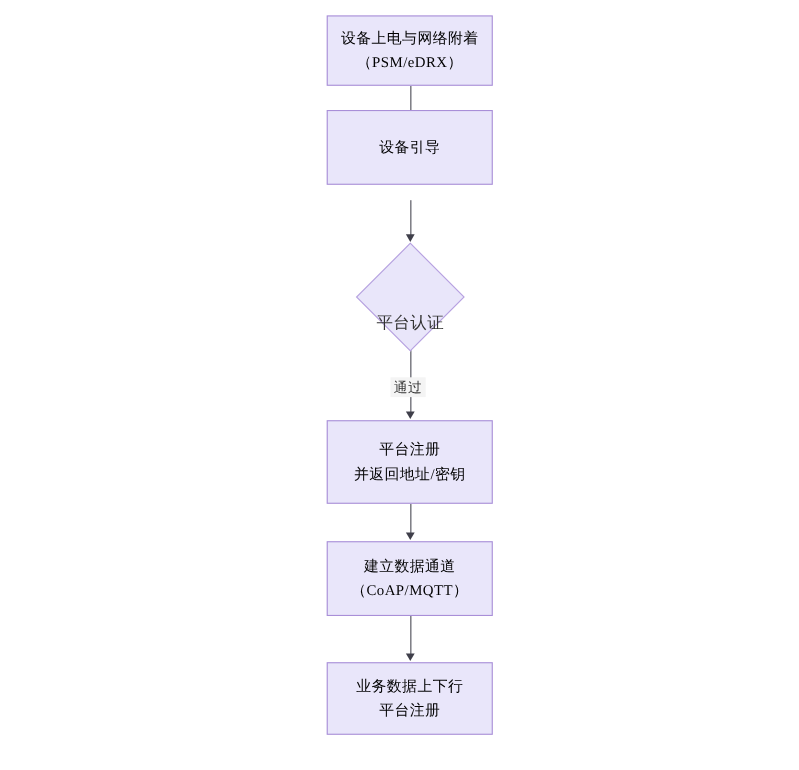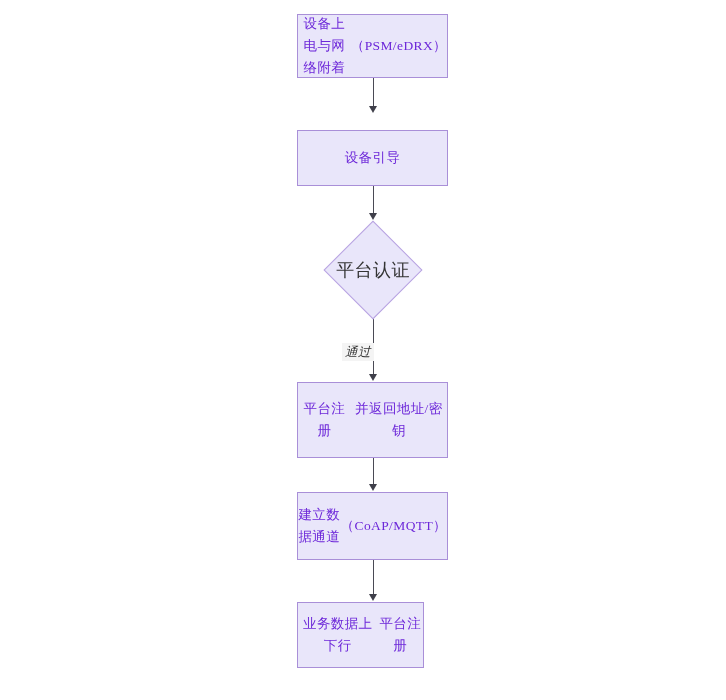--- a/index.html
+++ b/index.html
@@ -24,27 +24,27 @@
     width: 726px;
     height: 700px;
   }
 
   .node {
     position: absolute;
     box-sizing: border-box;
     background: #e9e6fa;
     border: 1.6px solid #a98fd8;
     display: flex;
-    flex-direction: row;
+    flex-direction: column;
     align-items: center;
     justify-content: center;
     text-align: center;
     font-size: 13.5px;
     line-height: 22px;
-    color: #6d28d9;
+    color: #000000;
     letter-spacing: 0.4px;
   }
 
   .node .line2 {
     display: block;
     font-family: Liberation Serif, serif;
   }
 
   
   .decision {
@@ -53,25 +53,26 @@
     background: #e9e6fa;
     border: 1.4px solid #b6a0e0;
     transform: rotate(45deg);
   }
   .decision-label {
     position: absolute;
     display: flex;
     align-items: center;
     justify-content: center;
     text-align: left;
-    font-size: 18px;
+    font-size: 15px;
     line-height: 20px;
     color: #333333;
     letter-spacing: 0.4px;
     pointer-events: none;
+    margin-top: 24px;
   }
 
   .edge-line {
     position: absolute;
     width: 1.2px;
     background: #4a4a55;
   }
 
   .arrow-head {
     position: absolute;
@@ -99,48 +100,48 @@
 <div id="canvas">
 
   <div class="edge-line" style="left:372.5px; top:78px; height:29px;"></div>
   <div class="arrow-head" style="left:368.5px; top:106px;"></div>
 
   <div class="edge-line" style="left:372.5px; top:182px; height:32px;"></div>
   <div class="arrow-head" style="left:368.5px; top:213px;"></div>
 
   <div class="edge-line" style="left:372.5px; top:318px; height:57px;"></div>
   <div class="arrow-head" style="left:368.5px; top:374px;"></div>
-  <div class="edge-label" style="left:342px; top:343px;font-style:italic;">通过</div>
+  <div class="edge-label" style="left:355px; top:343px;">通过</div>
 
   <div class="edge-line" style="left:372.5px; top:458px; height:27px;"></div>
   <div class="arrow-head" style="left:368.5px; top:484px;"></div>
 
   <div class="edge-line" style="left:372.5px; top:560px; height:35px;"></div>
   <div class="arrow-head" style="left:368.5px; top:594px;"></div>
 
   <div class="node" style="left:297px; top:14px; width:151px; height:64px;">
     <span class="line1">设备上电与网络附着</span>
     <span class="line2">（PSM/eDRX）</span>
   </div>
 
-  <div class="node" style="left:297px; top:130px; width:151px; height:56px;gap:20px;">
+  <div class="node" style="left:297px; top:100px; width:151px; height:68px;gap:20px;">
     <span class="line1">设备引导</span>
   </div>
 
   <div class="decision" style="left:338px; top:235px; width:70px; height:70px;"></div>
   <div class="decision-label" style="left:323px; top:258px; width:100px; height:24px;">平台认证</div>
 
   <div class="node" style="left:297px; top:492px; width:151px; height:68px;">
     <span class="line1">建立数据通道</span>
     <span class="line2">（CoAP/MQTT）</span>
   </div>
 
   <div class="node" style="left:297px; top:382px; width:151px; height:76px;">
     <span class="line1">平台注册</span>
     <span class="line2">并返回地址/密钥</span>
   </div>
 
-  <div class="node" style="left:297px; top:602px; width:127px; height:66px;">
+  <div class="node" style="left:297px; top:602px; width:151px; height:66px;">
     <span class="line1">业务数据上下行</span>
     <span class="line2">平台注册</span>
   </div>
 
 </div>
 
 </body></html>

